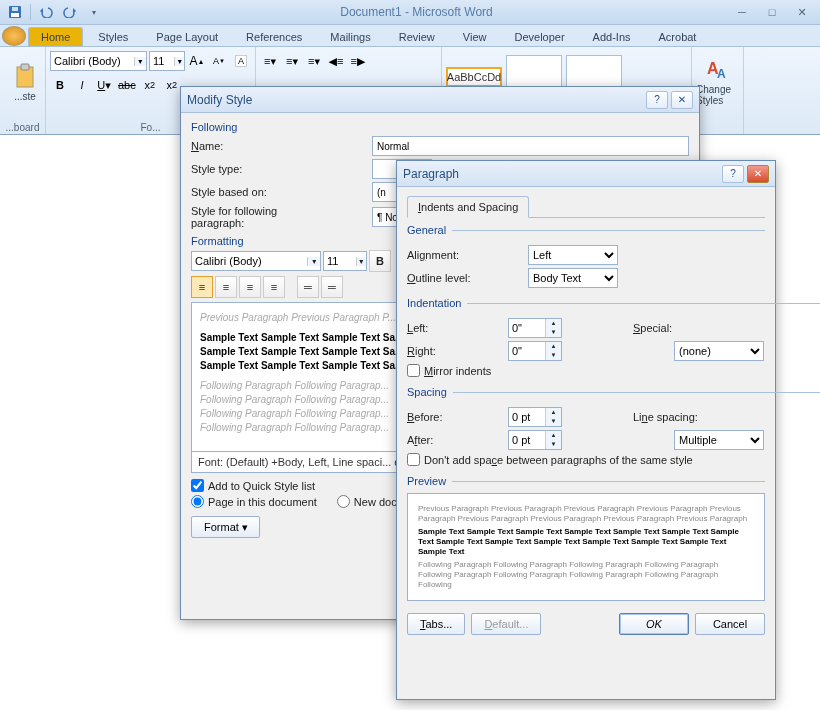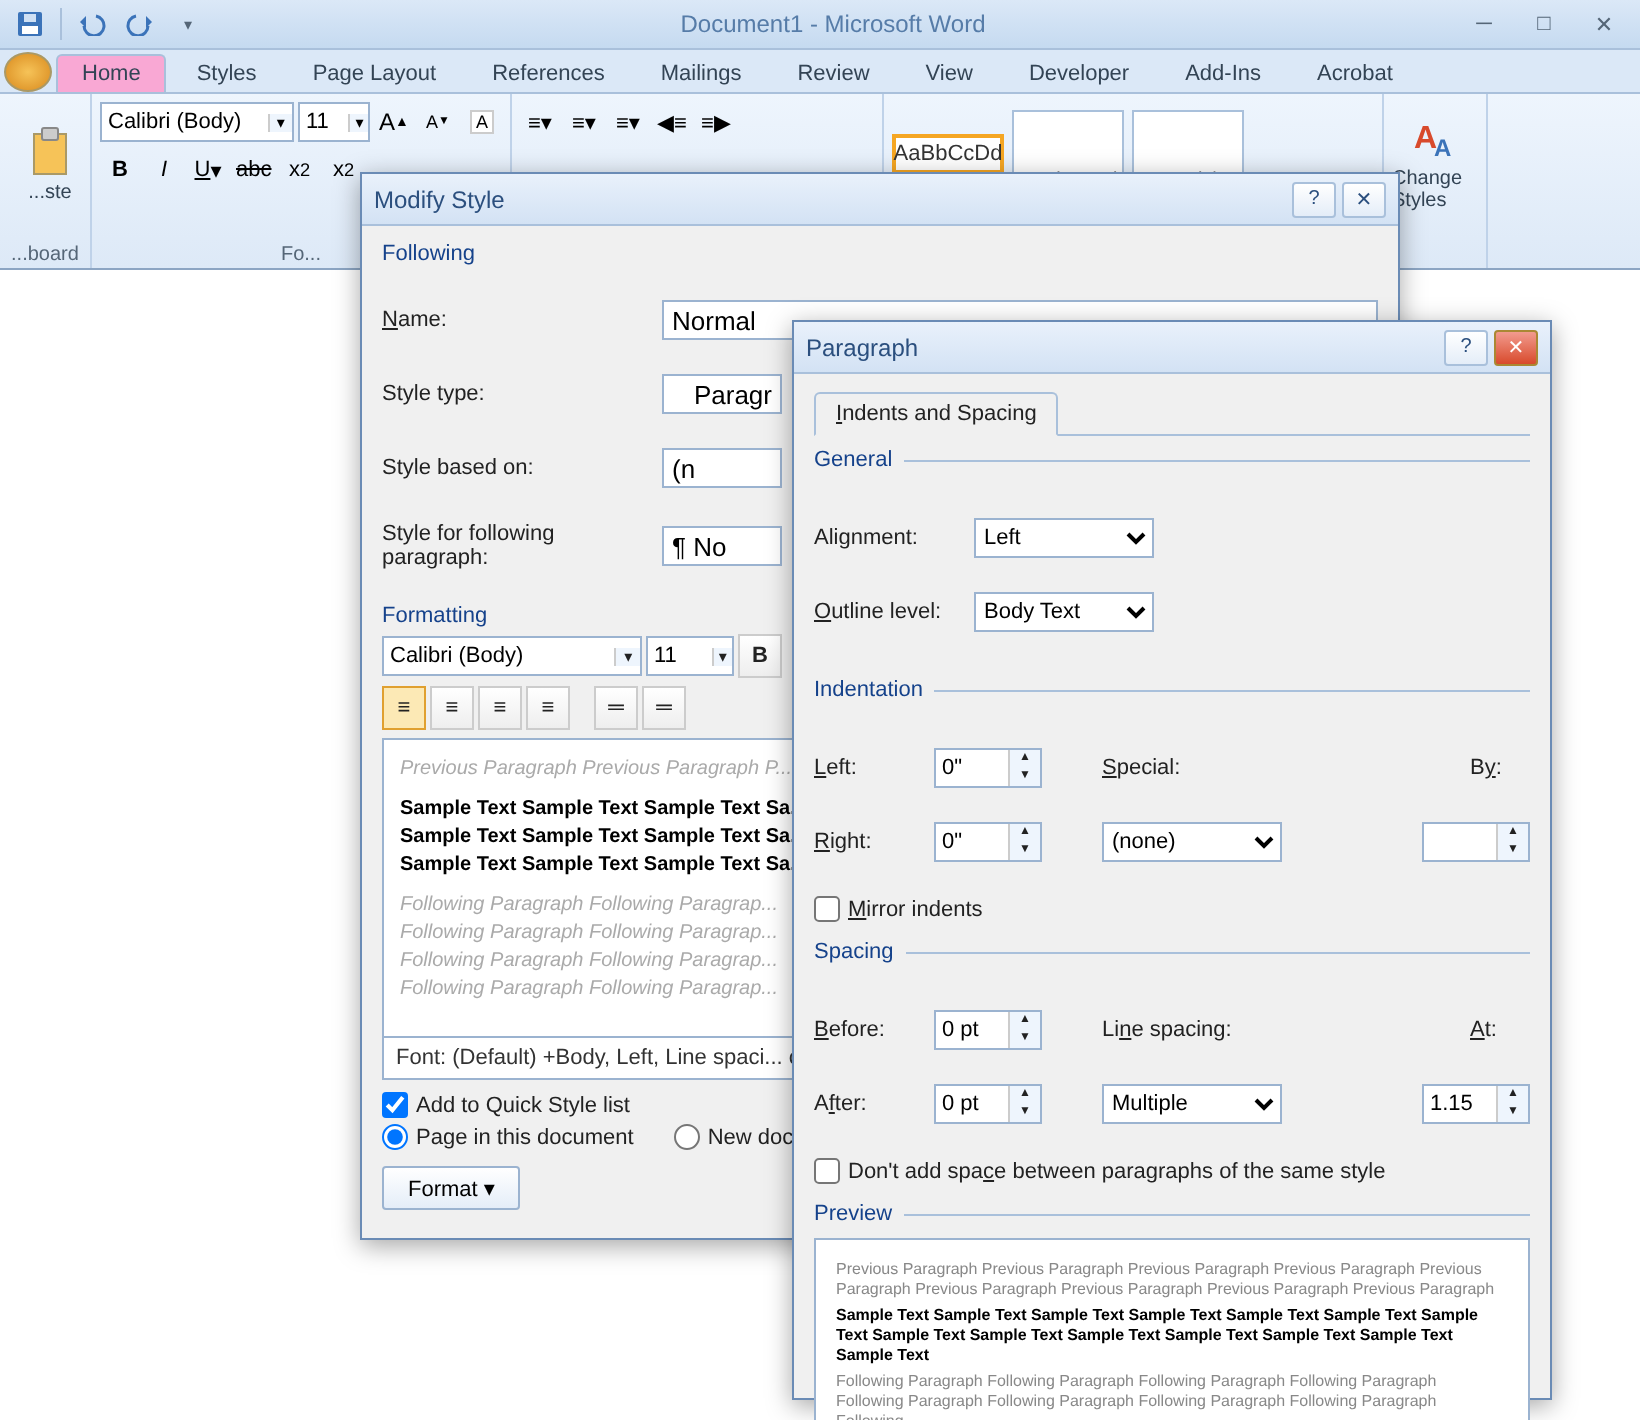--- a/index.html
+++ b/index.html
@@ -11,21 +11,21 @@
 .qat-btn { width: 22px; height: 20px; display: flex; align-items: center; justify-content: center; border-radius: 3px; }
 .qat-sep { width: 1px; height: 16px; background: #a9c0db; margin: 0 2px; }
 .title { flex: 1; text-align: center; color: #567ca8; font-size: 12px; }
 .winbtns { display: flex; gap: 2px; }
 .winbtn { width: 28px; height: 18px; border: 1px solid transparent; border-radius: 3px; display: flex; align-items: center; justify-content: center; color: #567; }
 
 
 .ribbon-tabs { height: 22px; background: #dbe8f7; display: flex; align-items: flex-end; padding-left: 28px; gap: 2px; border-bottom: 1px solid #a9c0db; }
 .office-btn { position: absolute; left: 2px; top: 26px; width: 24px; height: 20px; background: radial-gradient(#f6c358,#d98a1e); border-radius: 50%; border:1px solid #a96; }
 .rtab { padding: 3px 12px; font-size: 11px; color: #345; border: 1px solid transparent; border-bottom: none; border-radius: 3px 3px 0 0; }
-.rtab.active { background: #f9a8d4; border-color: #a9c0db; }
+.rtab.active { background: #eab308; border-color: #a9c0db; }
 
 
 .ribbon { height: 88px; background: linear-gradient(#eef5fd,#dde9f7); display: flex; border-bottom: 1px solid #8ca5c3; }
 .rgroup { border-right: 1px solid #bfd2e9; padding: 2px 4px; display: flex; flex-direction: column; position: relative; }
 .rgroup-label { font-size: 10px; color: #567; text-align: center; position: absolute; bottom: 1px; left: 0; right: 0; }
 .rrow { display: flex; gap: 2px; align-items: center; }
 .rbtn { height: 20px; min-width: 20px; display: flex; align-items: center; justify-content: center; border-radius: 2px; padding: 0 2px; font-size: 11px; }
 .combo { height: 20px; border: 1px solid #9bb3d0; background: #fff; display: flex; align-items: center; font-size: 11px; }
 .combo input { border: none; outline: none; font-size: 11px; padding: 0 3px; width: 100%; }
 .combo .dd { width: 14px; text-align: center; border-left: 1px solid #ccc; background: #eef5fd; font-size: 8px; }
@@ -35,23 +35,23 @@
 
 
 .dlg { position: absolute; background: #f0f0f0; border: 1px solid #6a8bb5; box-shadow: 0 3px 12px rgba(0,0,0,0.35); }
 .dlg-title { height: 26px; background: linear-gradient(#e9f1fb,#d3e2f4); display: flex; align-items: center; padding: 0 6px; font-size: 12px; color: #2b4f7e; border-bottom: 1px solid #a9c0db; }
 .dlg-title .spacer { flex: 1; }
 .dlg-title .tbtn { width: 22px; height: 18px; border: 1px solid #a9c0db; border-radius: 2px; margin-left: 3px; display:flex; align-items:center; justify-content:center; background: linear-gradient(#fff,#e4edf8); font-size:10px; }
 .dlg-title .tbtn.close { background: linear-gradient(#f29b8e,#d84a2c); color:#fff; border-color:#a83; }
 .dlg-body { padding: 8px 10px; font-size: 11px; color: #222; }
 .section { margin-bottom: 6px; }
 .section > .legend { color: #15428b; font-size: 11px; margin-bottom: 3px; }
-.field { display: flex; align-items: center; margin: 17px 0; }
+.field { display: flex; align-items: center; margin: 3px 0; gap: 41px; }
 .field label { width: 140px; }
-.txt { border: 1px solid #9bb3d0; background:#fff; height: 20px; padding: 0 4px; font-size: 13px; flex:1; }
+.txt { border: 1px solid #9bb3d0; background:#fff; height: 20px; padding: 0 4px; font-size: 10px; flex:1; }
 .sel { border: 1px solid #9bb3d0; background:#fff; height: 20px; font-size: 11px; }
 .btn { height: 22px; border: 1px solid #9bb3d0; background: linear-gradient(#fff,#e4edf8); padding: 0 12px; font-size: 11px; border-radius: 2px; }
 .btn.primary { border-color:#5a7fb5; box-shadow: 0 0 0 1px #a4c6f4 inset; font-style: italic; }
 .tabstrip { display:flex; border-bottom:1px solid #a9c0db; margin-bottom:6px; }
 .tab { padding:4px 10px; border:1px solid #a9c0db; border-bottom:none; background:#e4edf8; font-size:11px; margin-right:2px; border-radius:3px 3px 0 0; position:relative; top:1px; }
 .tab.active { background:#f0f0f0; border-bottom:1px solid #f0f0f0; }
 fieldset { border:1px solid #ccc; border-top:1px solid #a9c0db; border-left:none; border-right:none; border-bottom:none; padding:6px 0 2px; margin-bottom:4px; }
 fieldset legend { color:#15428b; padding-right:6px; font-size:11px; }
 .spin { display:flex; border:1px solid #9bb3d0; height:20px; background:#fff; width:54px; }
 .spin input { border:none; width:36px; font-size:11px; padding:0 3px; outline:none; }

